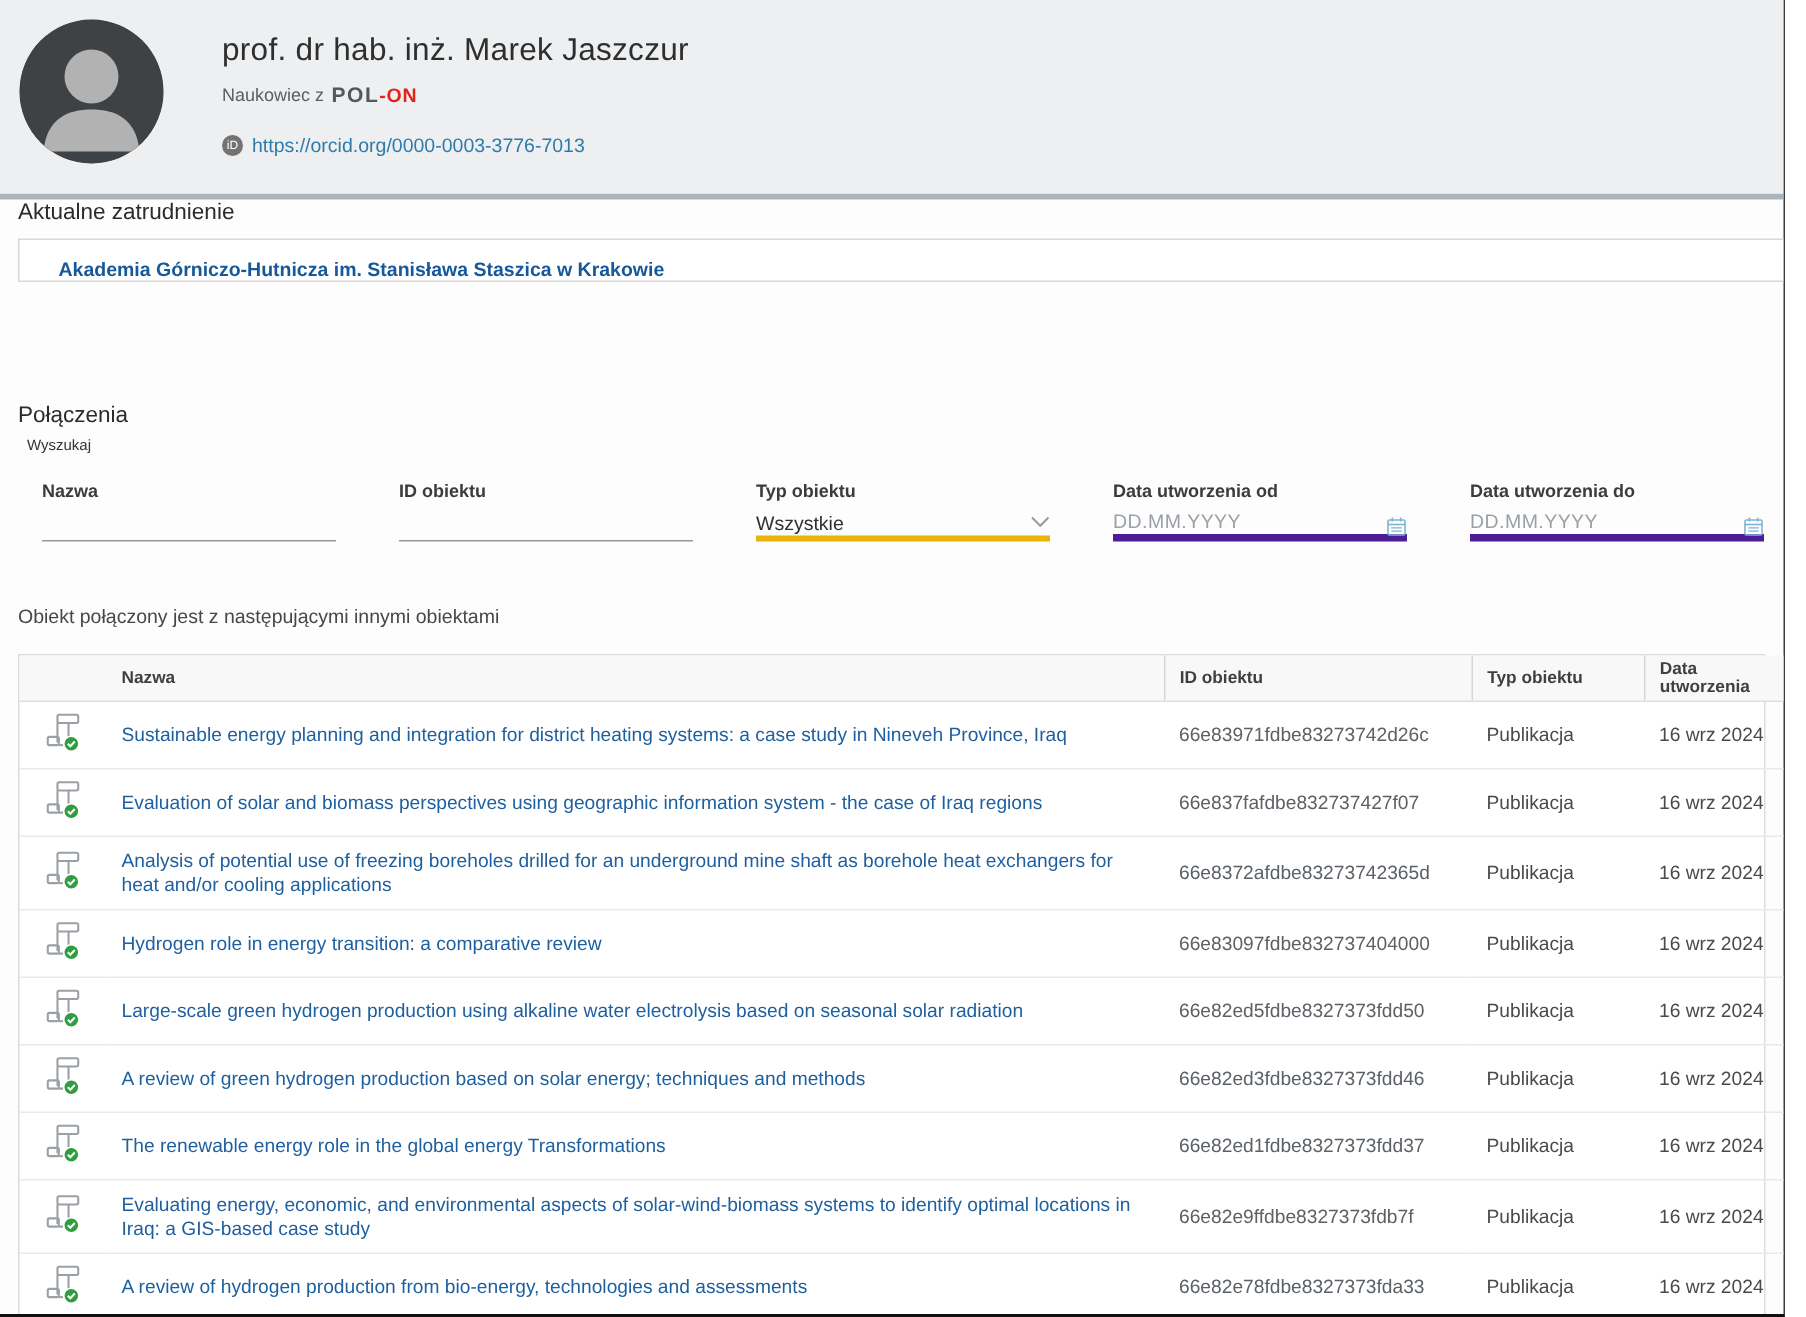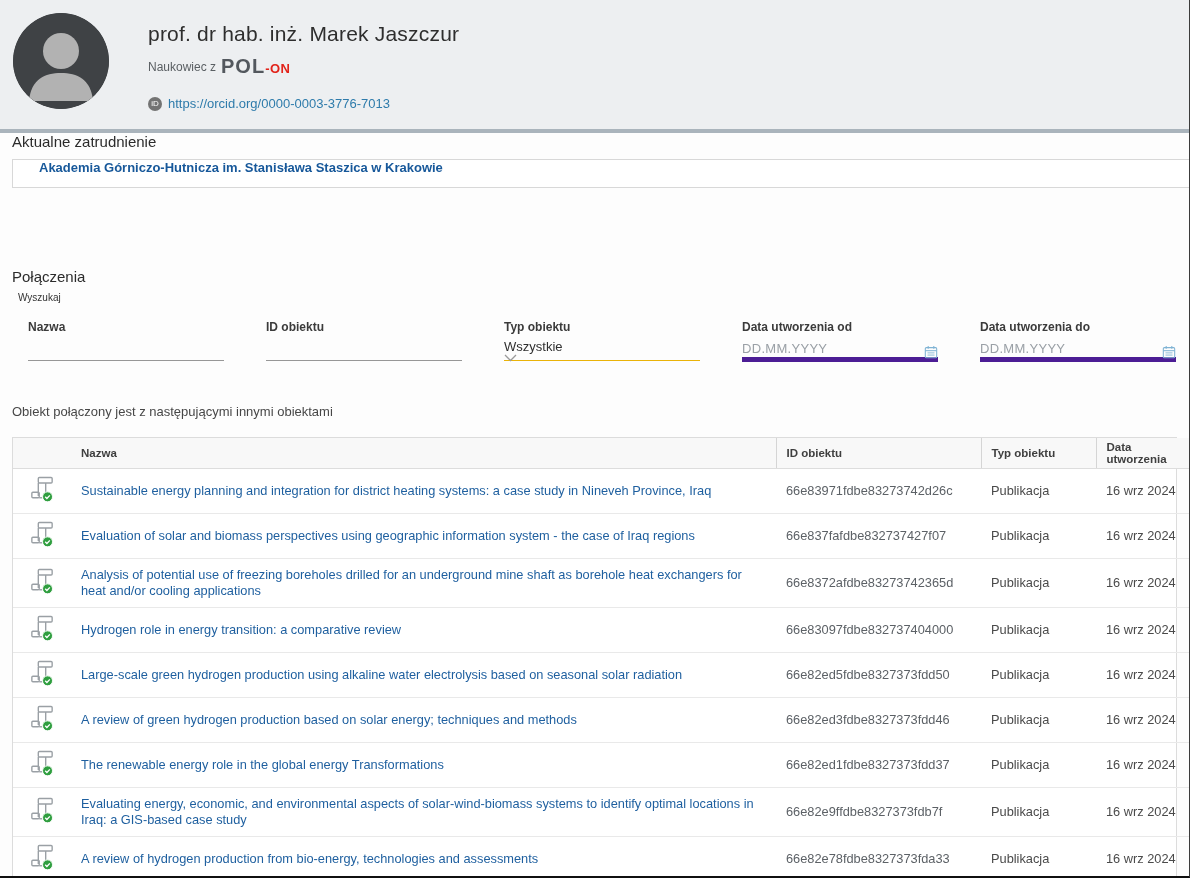--- a/index.html
+++ b/index.html
@@ -13,53 +13,53 @@
   
   .hero { height:129px; background:#edeff1; position:relative; }
   .hero-divider { height:4px; background:#aab4bc; }
   .avatar {
     position:absolute; left:13px; top:13px; width:96px; height:96px;
     border-radius:50%; background:#3f4245; overflow:hidden;
   }
   .hero-text { position:absolute; left:148px; top:22px; }
   .profile-name { font-size:21px; font-weight:400; color:#2e2e2e; letter-spacing:.2px; }
   .subtitle-row { margin-top:9px; font-size:12px; color:#5a5f63; display:flex; align-items:center; gap:5px; }
-  .logo-pol { font-size:20px; font-weight:700; color:#53585e; letter-spacing:1px; }
+  .logo-pol { font-size:14px; font-weight:700; color:#53585e; letter-spacing:1px; }
   .logo-on { font-size:13px; font-weight:800; color:#e2231a; letter-spacing:.5px; }
   .orcid-row { margin-top:18px; display:flex; align-items:center; gap:6px; }
   .orcid-badge {
     width:14px; height:14px; border-radius:50%; background:#737373; color:#fff;
     font-size:8px; font-weight:400; display:inline-flex; align-items:center; justify-content:center;
   }
   .orcid-link { font-size:13px; color:#2e7bab; text-decoration:none; cursor:pointer;text-align:center; }
 
   
   main { padding:0 0 0 12px; }
   .section-heading { font-size:15px; font-weight:400; color:#2b2b2b; }
   .employment { }
   .employment-box {
     margin-top:9px; height:29px; background:#fff; border:1px solid #d8d8d8; border-right:none;
-    display:flex; align-items:flex-start; padding-left:26px; cursor:pointer;
+    display:flex; align-items:flex-end; padding-left:26px; cursor:pointer;
   }
   .institution-link { font-size:13px; font-weight:700; color:#17589a; text-decoration:none; cursor:pointer; }
 
   .connections { margin-top:80px; }
   .search-heading { margin-top:7px; margin-left:6px; font-size:10px; font-weight:400; color:#333; }
 
   
   .filters { margin-top:17px; margin-left:16px; display:flex; column-gap:42px; }
   .field { width:196px; }
   .field label { display:block; font-size:12px; font-weight:700; color:#3b3b3b; }
   .underline-input {
     margin-top:5px; width:100%; border:none; border-bottom:1px solid #979797;
     background:transparent; height:22px; font-size:13px; color:#333; outline:none;
   }
   .select-box {
-    margin-top:5px; height:22px; border-bottom:1px solid #eab308;
-    display:flex; justify-content:space-between; cursor:pointer;flex-direction:column;
+    margin-top:5px; height:22px; border-bottom:4px solid #eab308;
+    display:flex; align-items:center; justify-content:space-between; cursor:pointer;
   }
   .select-box .select-value { font-size:13px; color:#2f2f2f; }
   .date-wrap { position:relative; margin-top:5px; }
   .date-input {
     width:100%; border:none; border-bottom:5px solid #4c1d95; background:transparent;
     height:22px; font-size:13px; color:#333; outline:none; padding-right:20px;
   }
   .date-input::placeholder { color:#9aa0a6; letter-spacing:.3px; }
   .cal-btn { position:absolute; right:0; bottom:3px; cursor:pointer; line-height:0; }
 

